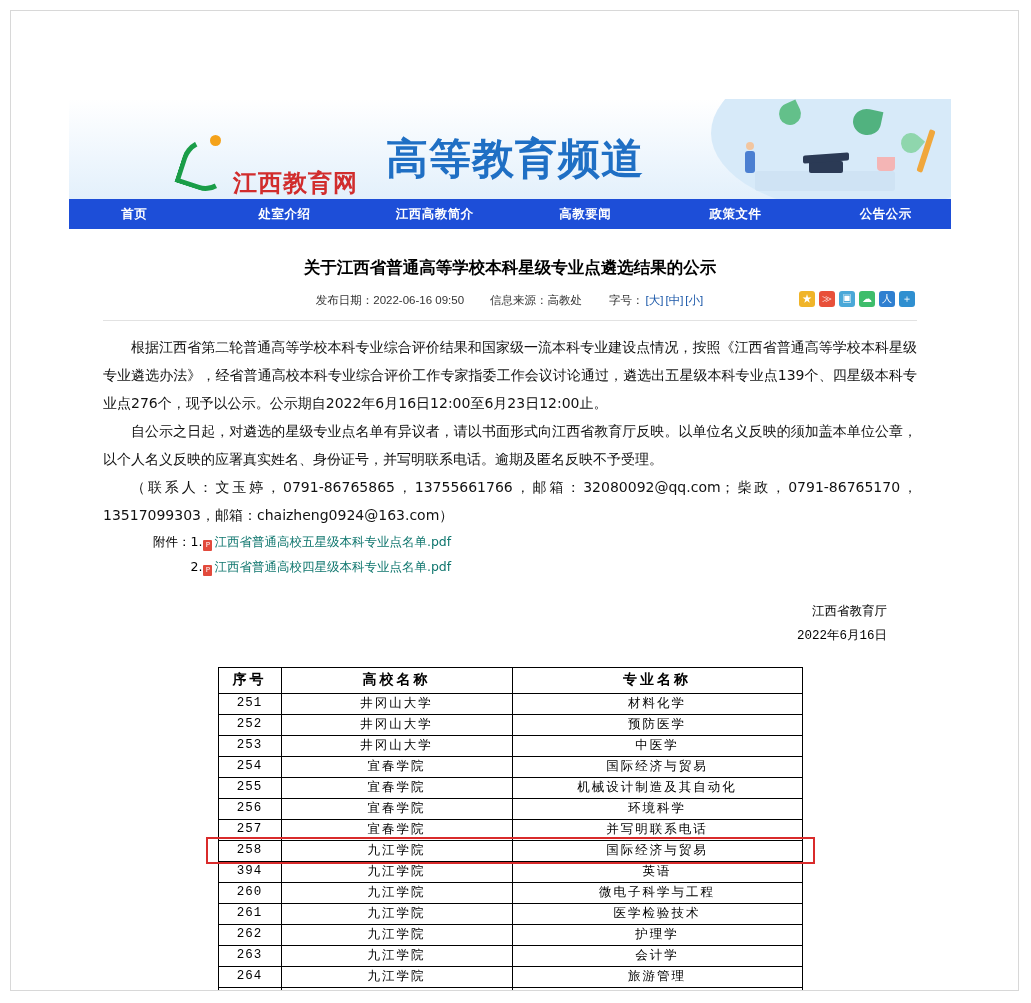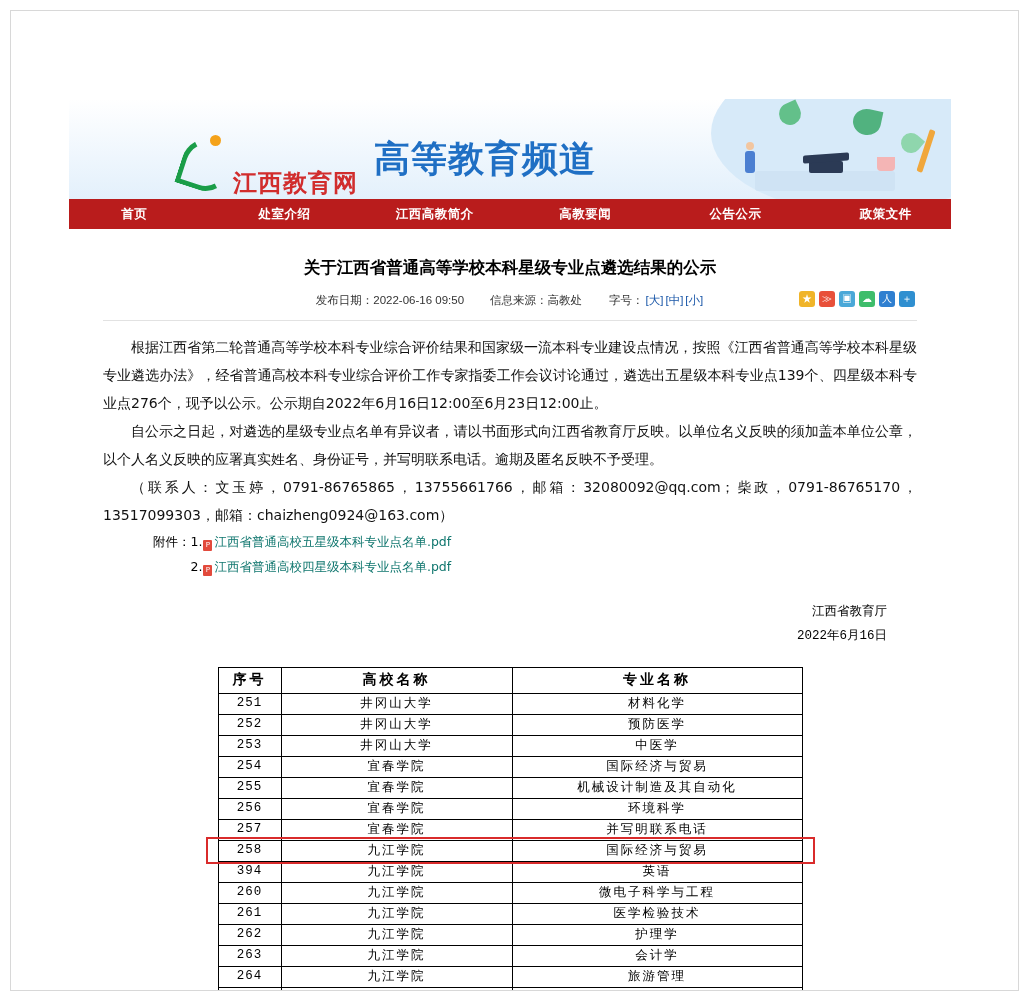--- a/index.html
+++ b/index.html
@@ -70,25 +70,25 @@
   }
   .logo-text-1 {
     font-size: 24px;
     font-weight: bold;
     color: #d12d2d;
     letter-spacing: 1px;
     font-family: "DejaVu Sans", "Liberation Sans", sans-serif;
     margin-top: 48px;
   }
   .logo-text-2 {
-    font-size: 36px;
+    font-size: 42px;
     font-weight: bold;
     color: #1f6fc4;
     letter-spacing: 1px;
-    margin-left: 16px;
+    margin-left: 28px;
     font-family: Liberation Mono, monospace;
   }
   .banner-art {
     position: absolute;
     right: 0;
     top: 0;
     width: 260px;
     height: 100px;
   }
   .banner-art .arc {
@@ -159,21 +159,21 @@
   }
   .banner-art .person:before {
     content:"";
     position:absolute; left:1px; top:-9px;
     width: 8px; height: 8px; border-radius: 50%;
     background: #f2c6a0;
   }
   
   .nav {
     display: flex;
-    background: #b91c1c;
+    background: #1d4ed8;
     height: 30px;
     align-items: stretch;
     gap: 20px;
   }
   .nav-item {
     flex: 1;
     color: #ffffff;
     font-size: 12.5px;
     font-weight: bold;
     display: flex;
@@ -347,22 +347,22 @@
         <span class="cup"></span>
         <span class="person"></span>
       </div>
     </div>
 
     <div class="nav">
       <div class="nav-item first">首页</div>
       <div class="nav-item">处室介绍</div>
       <div class="nav-item">江西高教简介</div>
       <div class="nav-item">高教要闻</div>
+      <div class="nav-item">政策文件</div>
       <div class="nav-item">公告公示</div>
-      <div class="nav-item">政策文件</div>
     </div>
 
     <div class="article">
       <div class="art-title">关于江西省普通高等学校本科星级专业点遴选结果的公示</div>
 
       <div class="meta-row">
         <span>
           <span>发布日期：</span><span>2022-06-16 09:50</span>
         </span>
         <span>

